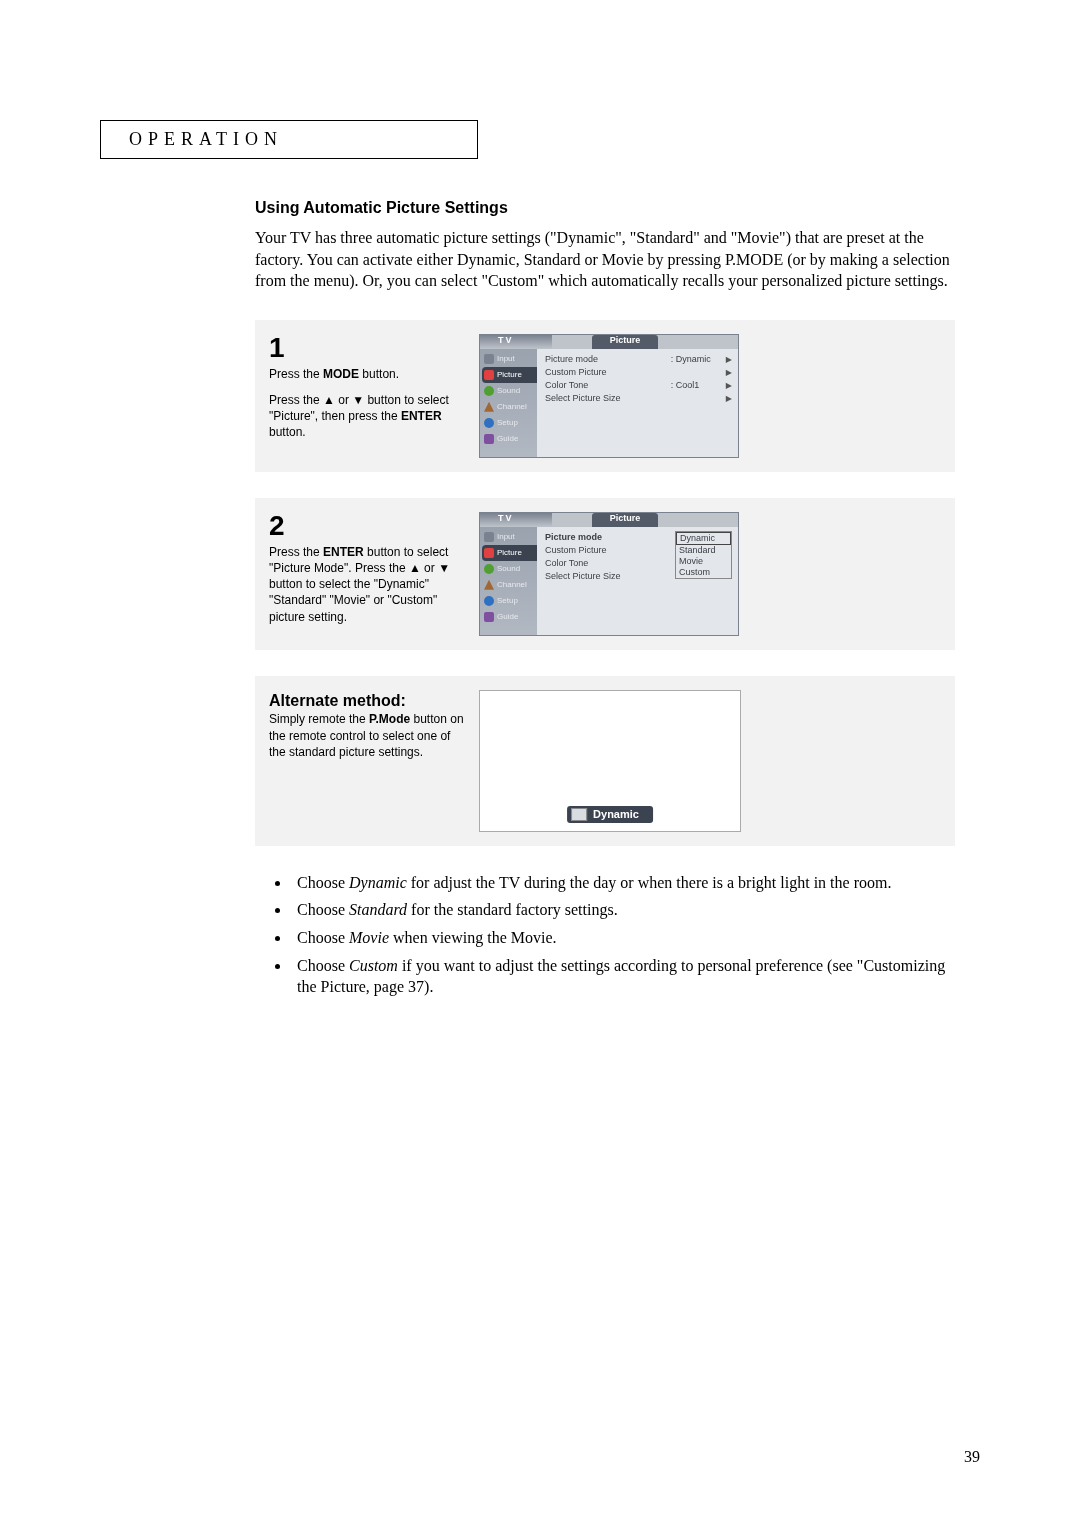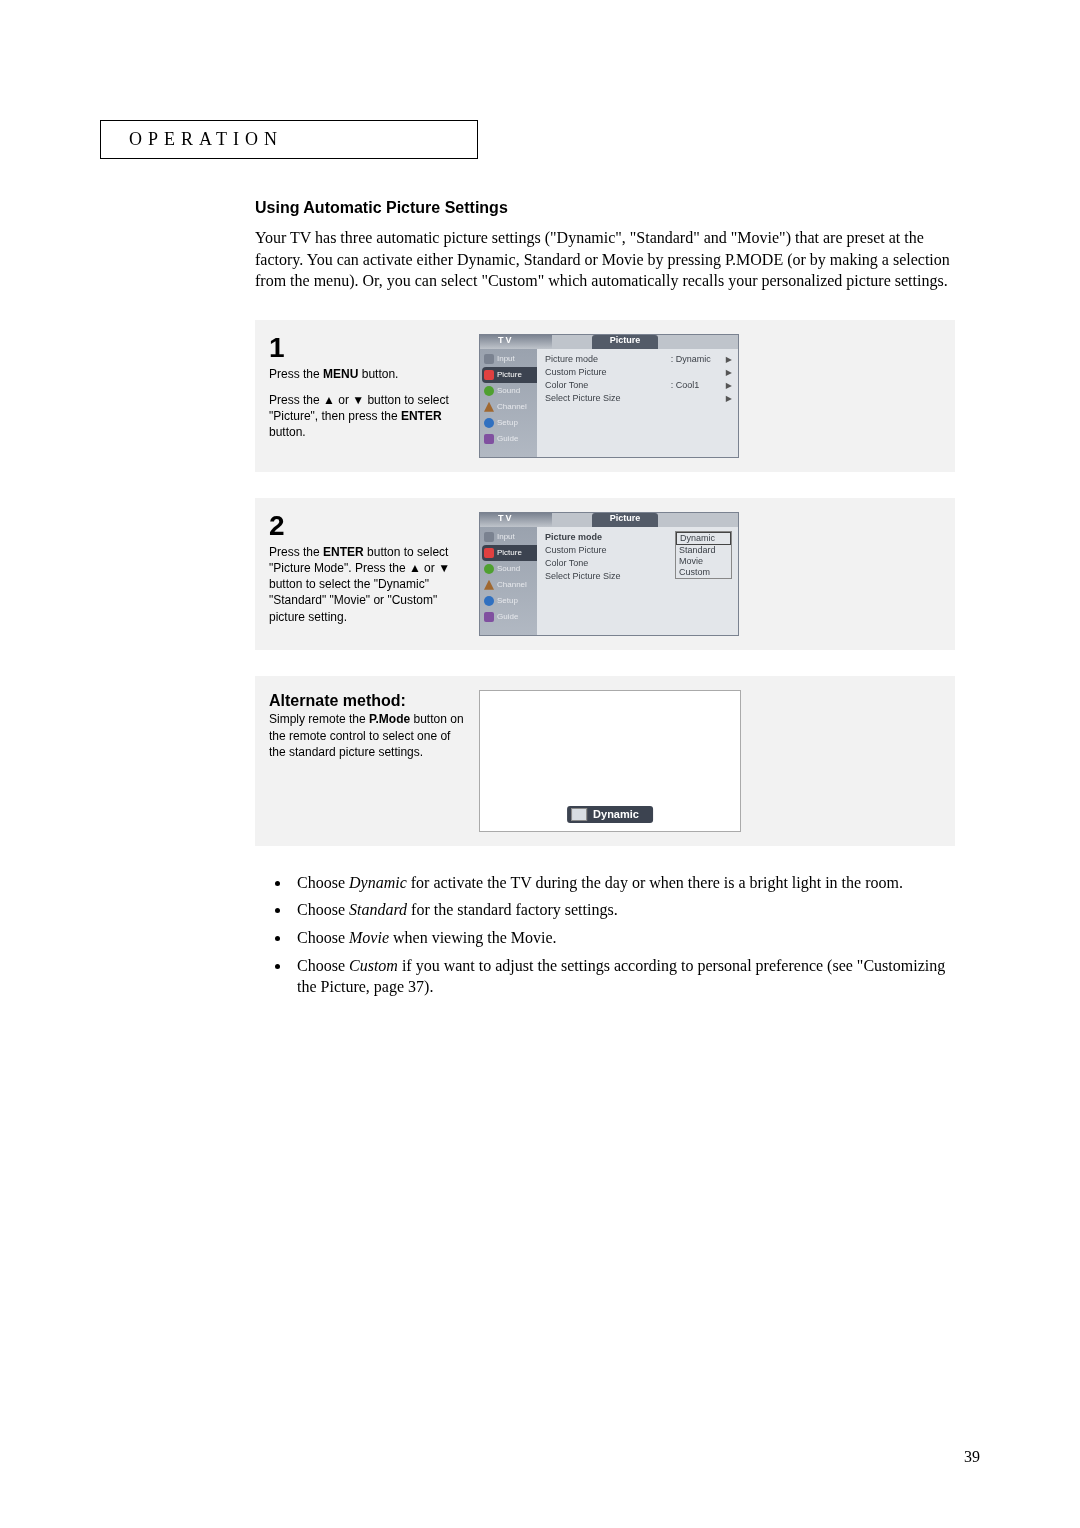--- a/index.html
+++ b/index.html
@@ -231,21 +231,21 @@
   </div>
 
   <div class="content">
     <div class="section-heading">Using Automatic Picture Settings</div>
     <div class="intro-para">Your TV has three automatic picture settings ("Dynamic", "Standard" and "Movie") that are preset at the factory. You can activate either Dynamic, Standard or Movie by pressing P.MODE (or by making a selection from the menu). Or, you can select "Custom" which automatically recalls your personalized picture settings.</div>
 
     <div class="step-block">
       <div class="step-col-left">
         <div class="step-num">1</div>
         <div>
-          <span>Press the </span><span class="bold">MENU</span><span> button.</span>
+          <span>Press the </span><span class="bold">MODE</span><span> button.</span>
         </div>
         <div style="height:10px"></div>
         <div>
           <span>Press the ▲ or ▼ button to select "Picture", then press the </span><span class="bold">ENTER</span><span> button.</span>
         </div>
       </div>
       <div class="step-col-right">
 
         <div class="osd">
           <div class="osd-top">
@@ -401,21 +401,21 @@
         <div class="pmode-screen">
           <div class="pmode-bar">
             <span class="pmode-icon"></span>
             <span>Dynamic</span>
           </div>
         </div>
       </div>
     </div>
 
     <ul class="bullets">
-      <li><span>Choose </span><span class="italic">Dynamic</span><span> for activate the TV during the day or when there is a bright light in the room.</span></li>
+      <li><span>Choose </span><span class="italic">Dynamic</span><span> for adjust the TV during the day or when there is a bright light in the room.</span></li>
       <li><span>Choose </span><span class="italic">Standard</span><span> for the standard factory settings.</span></li>
       <li><span>Choose </span><span class="italic">Movie</span><span> when viewing the Movie.</span></li>
       <li><span>Choose </span><span class="italic">Custom</span><span> if you want to adjust the settings according to personal preference (see "Customizing the Picture, page 37).</span></li>
     </ul>
   </div>
 </div>
 
 <div class="page-num">39</div>
 
 </body></html>

